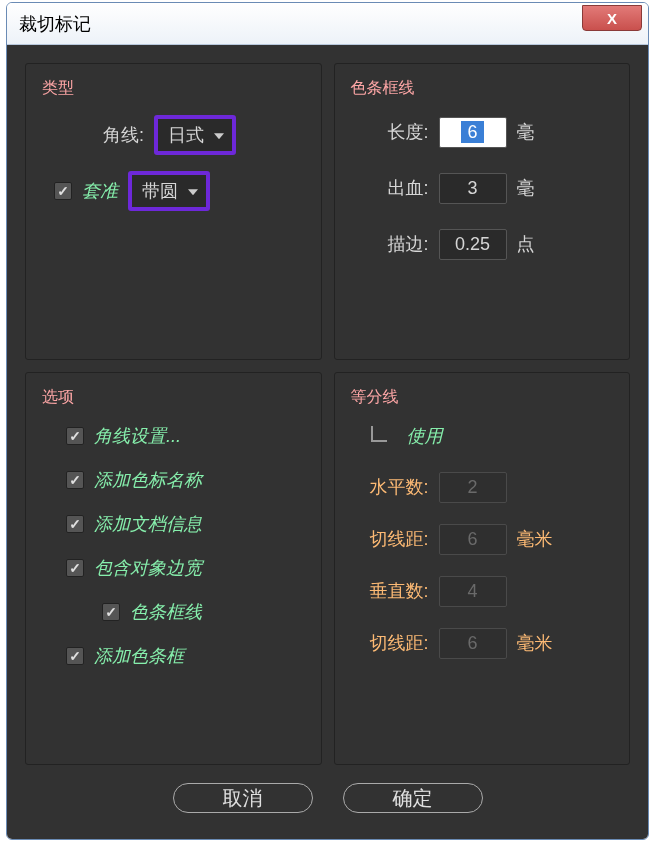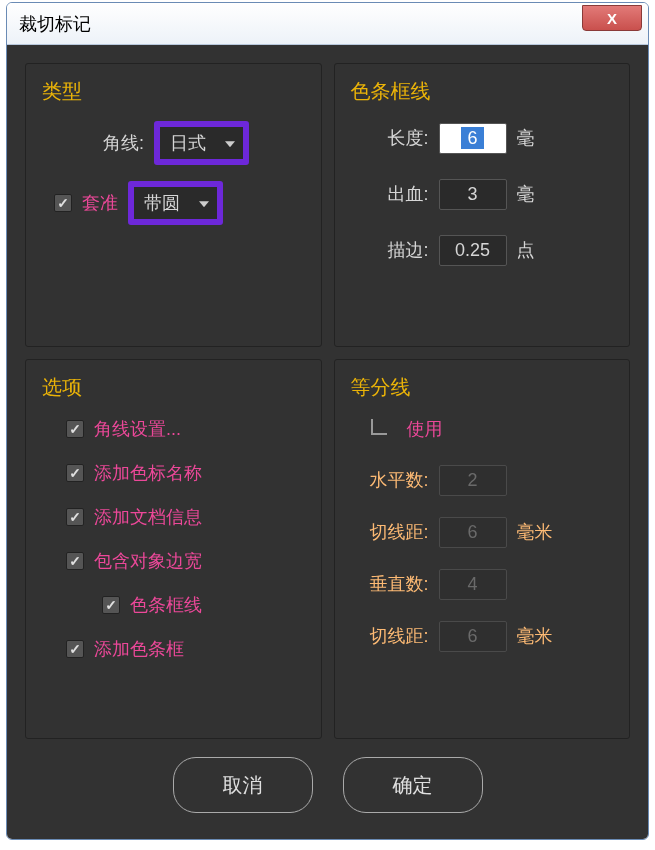--- a/index.html
+++ b/index.html
@@ -70,22 +70,22 @@
       flex: 1;
     }
     .panel {
       border: 1px solid #222;
       border-radius: 3px;
       padding: 14px 16px 18px 16px;
       position: relative;
       background: #323232;
     }
     .panel-title {
-      color: #eab308;
-      font-size: 20px;
+      color: #fca5a5;
+      font-size: 16px;
       margin-bottom: 16px;
     }
     .row {
       display: flex;
       align-items: center;
       margin-bottom: 16px;
       min-height: 34px;
     }
     .row-label {
       color: #d6d6d6;
@@ -117,35 +117,36 @@
       width: 16px;
       height: 16px;
       background: transparent;
       border: 2px solid #999;
       border-top: none;
       border-right: none;
       border-radius: 0;
       margin-top: -4px;
     }
     .check-label {
-      color: #ec4899;
-      font-size: 18px;
+      color: #86efac;
+      font-size: 18px;
+      font-style: italic;
     }
     .check-row {
       display: flex;
       align-items: center;
       margin-bottom: 20px;
       padding-left: 24px;
     }
     .select {
       background: #2a2a2a;
-      border: 6px solid #6d28d9;
+      border: 4px solid #6d28d9;
       color: #d6d6d6;
       font-size: 18px;
-      padding: 4px 37px 4px 10px;
+      padding: 4px 28px 4px 10px;
       border-radius: 3px;
       position: relative;
       display: inline-flex;
       align-items: center;
       cursor: pointer;
       min-width: 70px;
     }
     .select::after {
       content: "";
       position: absolute;
@@ -204,21 +205,21 @@
       margin-top: 12px;
     }
     .buttons {
       display: flex;
       justify-content: center;
       gap: 30px;
       padding: 18px 0 8px 0;
     }
     .btn {
       width: 140px;
-      height: 56px;
+      height: 30px;
       border: 1px solid #aaa;
       border-radius: 23px;
       background: transparent;
       color: #e0e0e0;
       font-size: 20px;
       display: flex;
       align-items: center;
       justify-content: center;
       cursor: pointer;
     }

